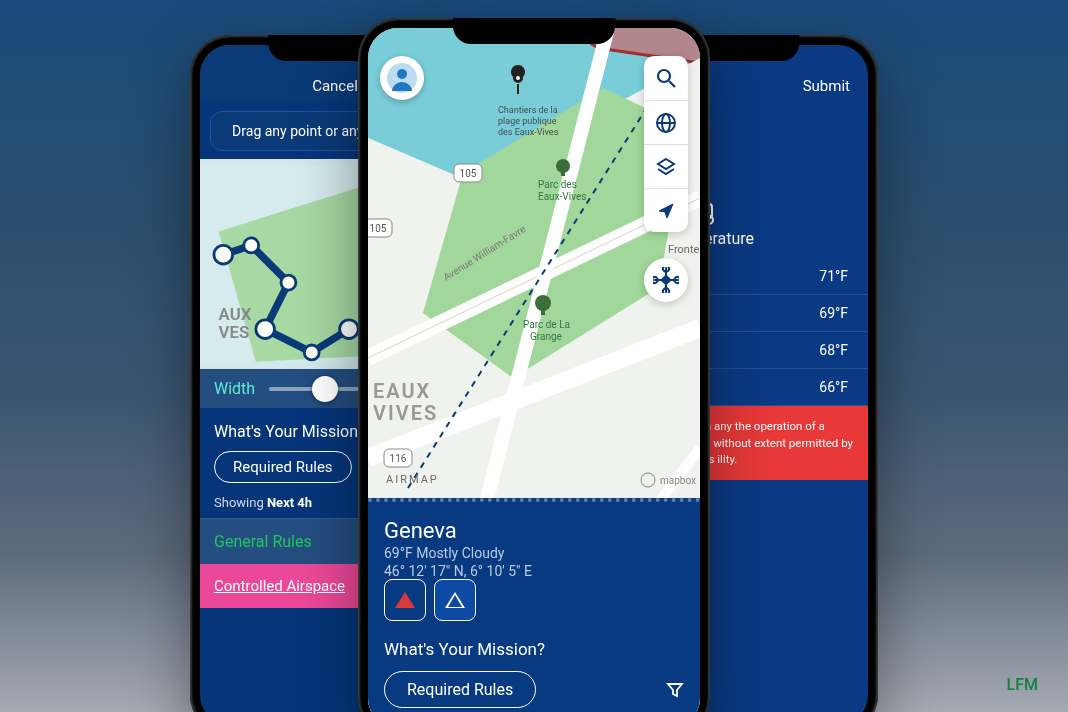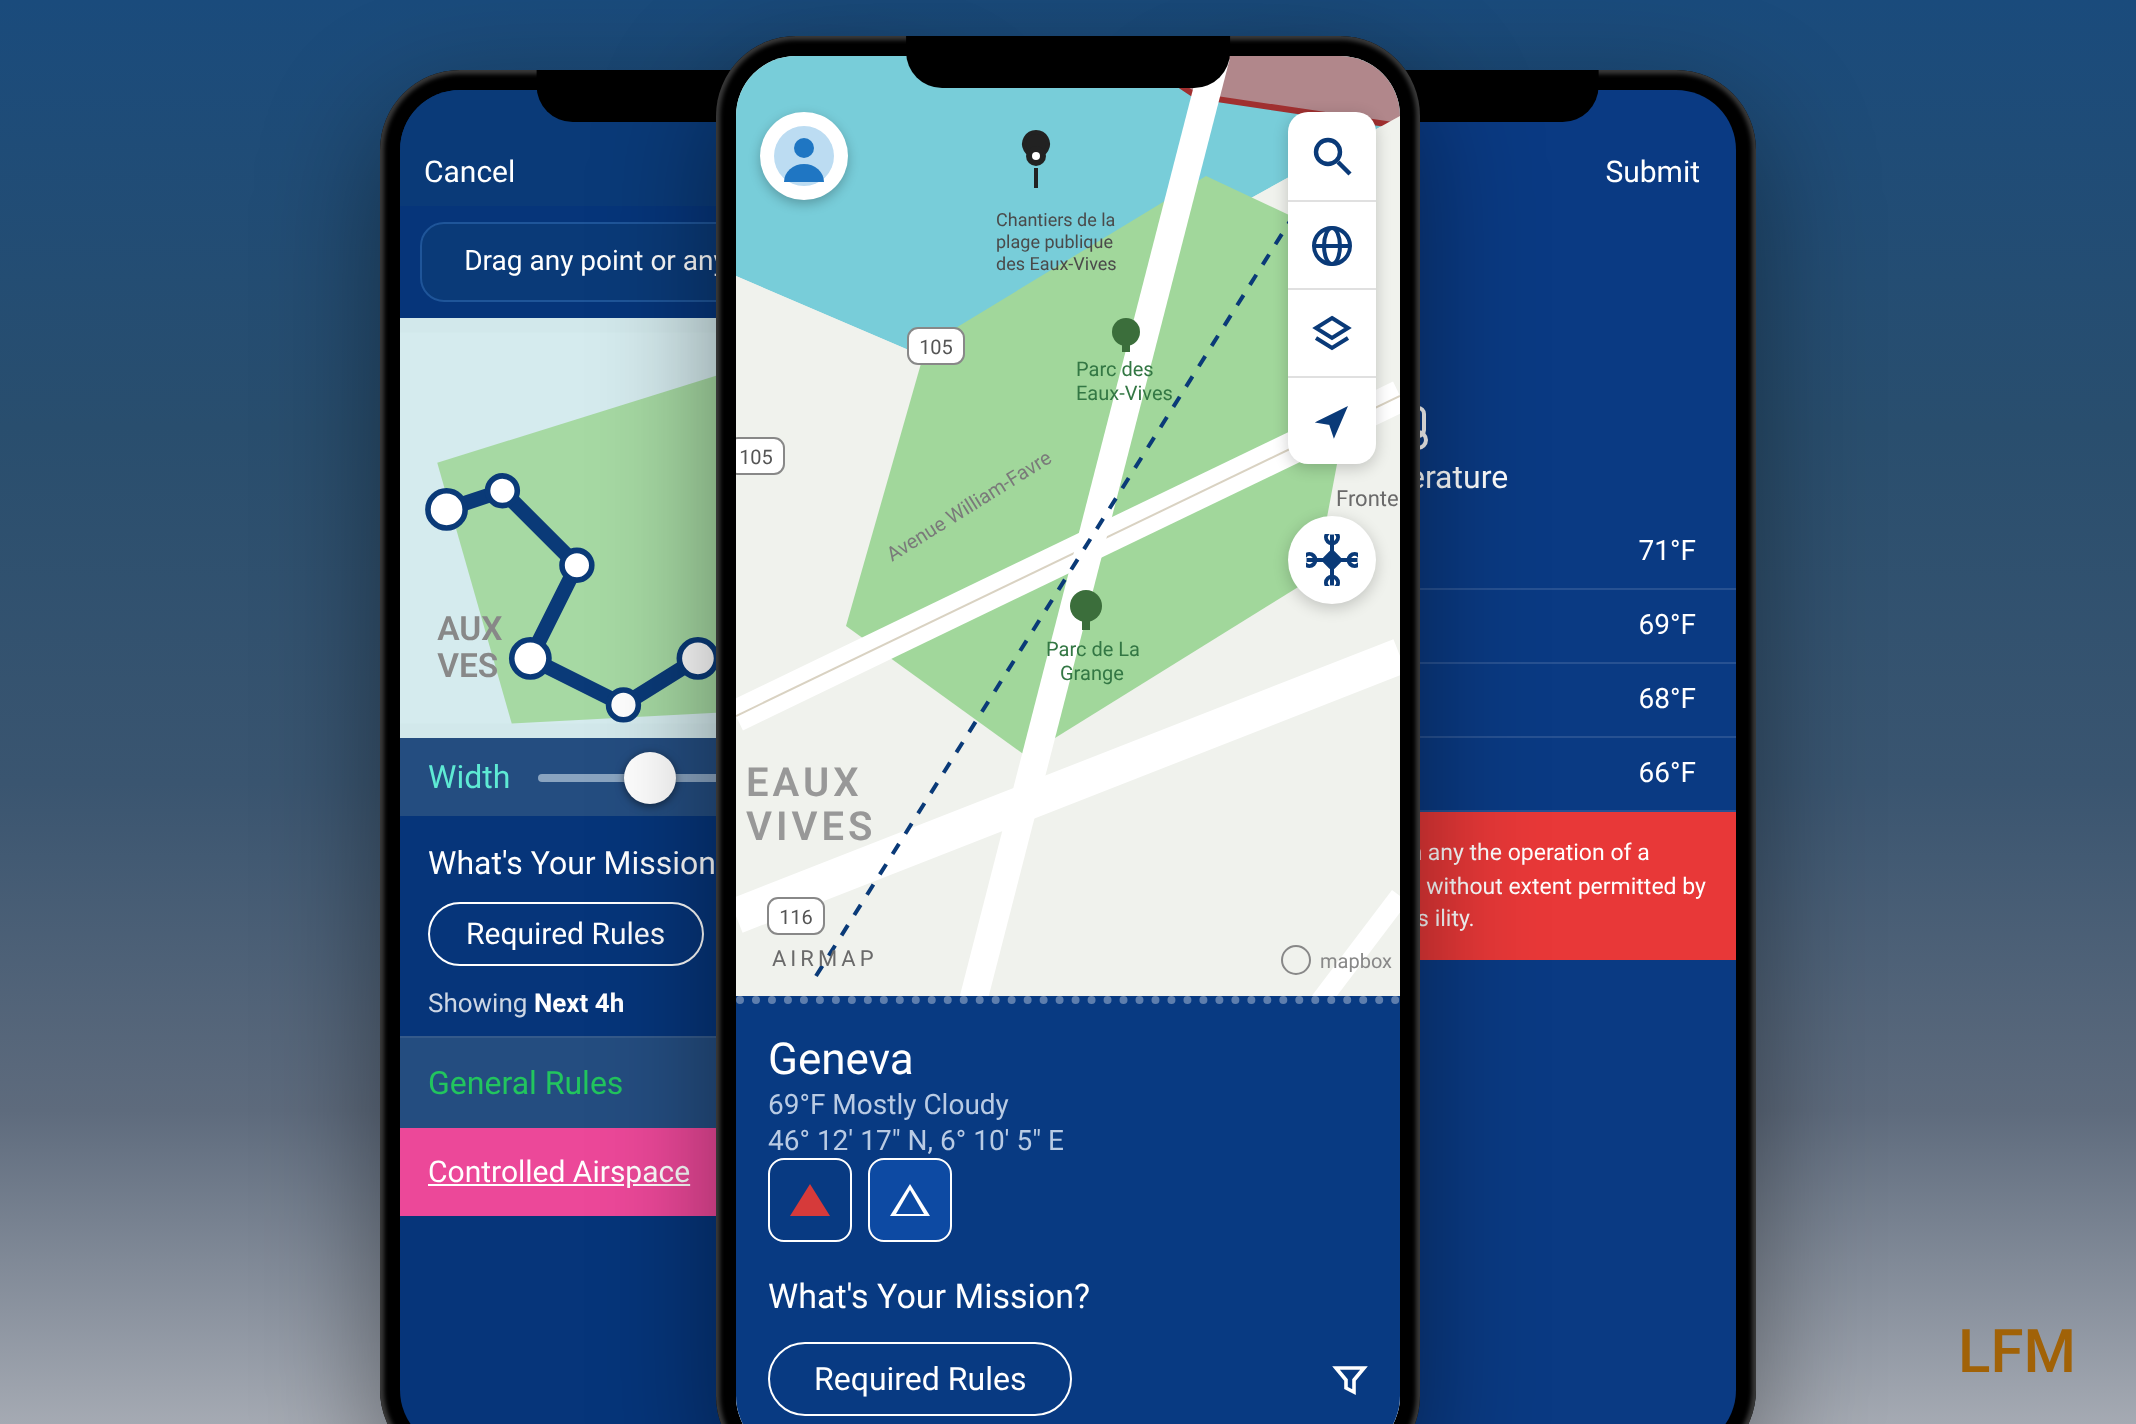--- a/index.html
+++ b/index.html
@@ -8,22 +8,22 @@
     height: 712px;
     background: linear-gradient(180deg, #1a4b7c 0%, #294e6e 30%, #3a5570 55%, #5e6b7d 78%, #a5aab3 100%);
     font-family: -apple-system, BlinkMacSystemFont, "Segoe UI", Roboto, sans-serif;
     overflow: hidden;
     position: relative;
   }
   .watermark {
     position: absolute;
     right: 30px;
     bottom: 18px;
-    color: #a16207;
-    font-size: 30px;
+    color: #15803d;
+    font-size: 16px;
     font-weight: 500;
     z-index: 100;
   }
   
   .phone {
     position: absolute;
     border-radius: 40px;
     background: #000;
     padding: 10px;
     box-shadow: 0 20px 60px rgba(0,0,0,.4), inset 0 0 2px 2px #3a3a3a;
@@ -44,21 +44,21 @@
     z-index: 50;
   }
   
   #phone-left { left: 190px; top: 35px; width: 290px; height: 700px; z-index: 1; }
   
   #phone-right { right: 190px; top: 35px; width: 290px; height: 700px; z-index: 1; }
   
   #phone-center { left: 50%; top: 18px; transform: translateX(-50%); width: 352px; height: 720px; z-index: 5; }
 
   
-  .hdr { display:flex; justify-content:flex-start; align-items:center; padding:32px 12px 8px; color:#fff; font-size:15px; background:#0a3a78; }
+  .hdr { display:flex; justify-content:center; align-items:center; padding:32px 12px 8px; color:#fff; font-size:15px; background:#0a3a78; }
   .tip { margin:8px 10px; background:#0a3a78; border:1px solid #1f5599; border-radius:12px; padding:10px 14px; color:#fff; font-size:14px; text-align:center; line-height:1.3; }
   .left-map { height:210px; background:#d2e8eb; position:relative; overflow:hidden; }
   .left-map svg { width:100%; height:100%; }
   .slider-row { display:flex; align-items:center; background:#244d80; padding:10px 14px; color:#5eead4; gap:14px; }
   .slider-track { flex:1; height:4px; background:#8aa4c0; border-radius:2px; position:relative; }
   .slider-thumb { position:absolute; top:50%; left:30%; transform:translate(-50%,-50%); width:26px; height:26px; border-radius:50%; background:#fff; box-shadow:0 1px 4px rgba(0,0,0,.5); }
   .section-dark { background:#06357a; padding:14px 14px 8px; }
   .q { color:#fff; font-size:16px; margin-bottom:10px; }
   .pill { display:inline-block; border:1.5px solid #fff; color:#fff; padding:6px 18px; border-radius:20px; font-size:15px; }
   .showing { color:#fff; font-size:13px; margin-top:12px; }

